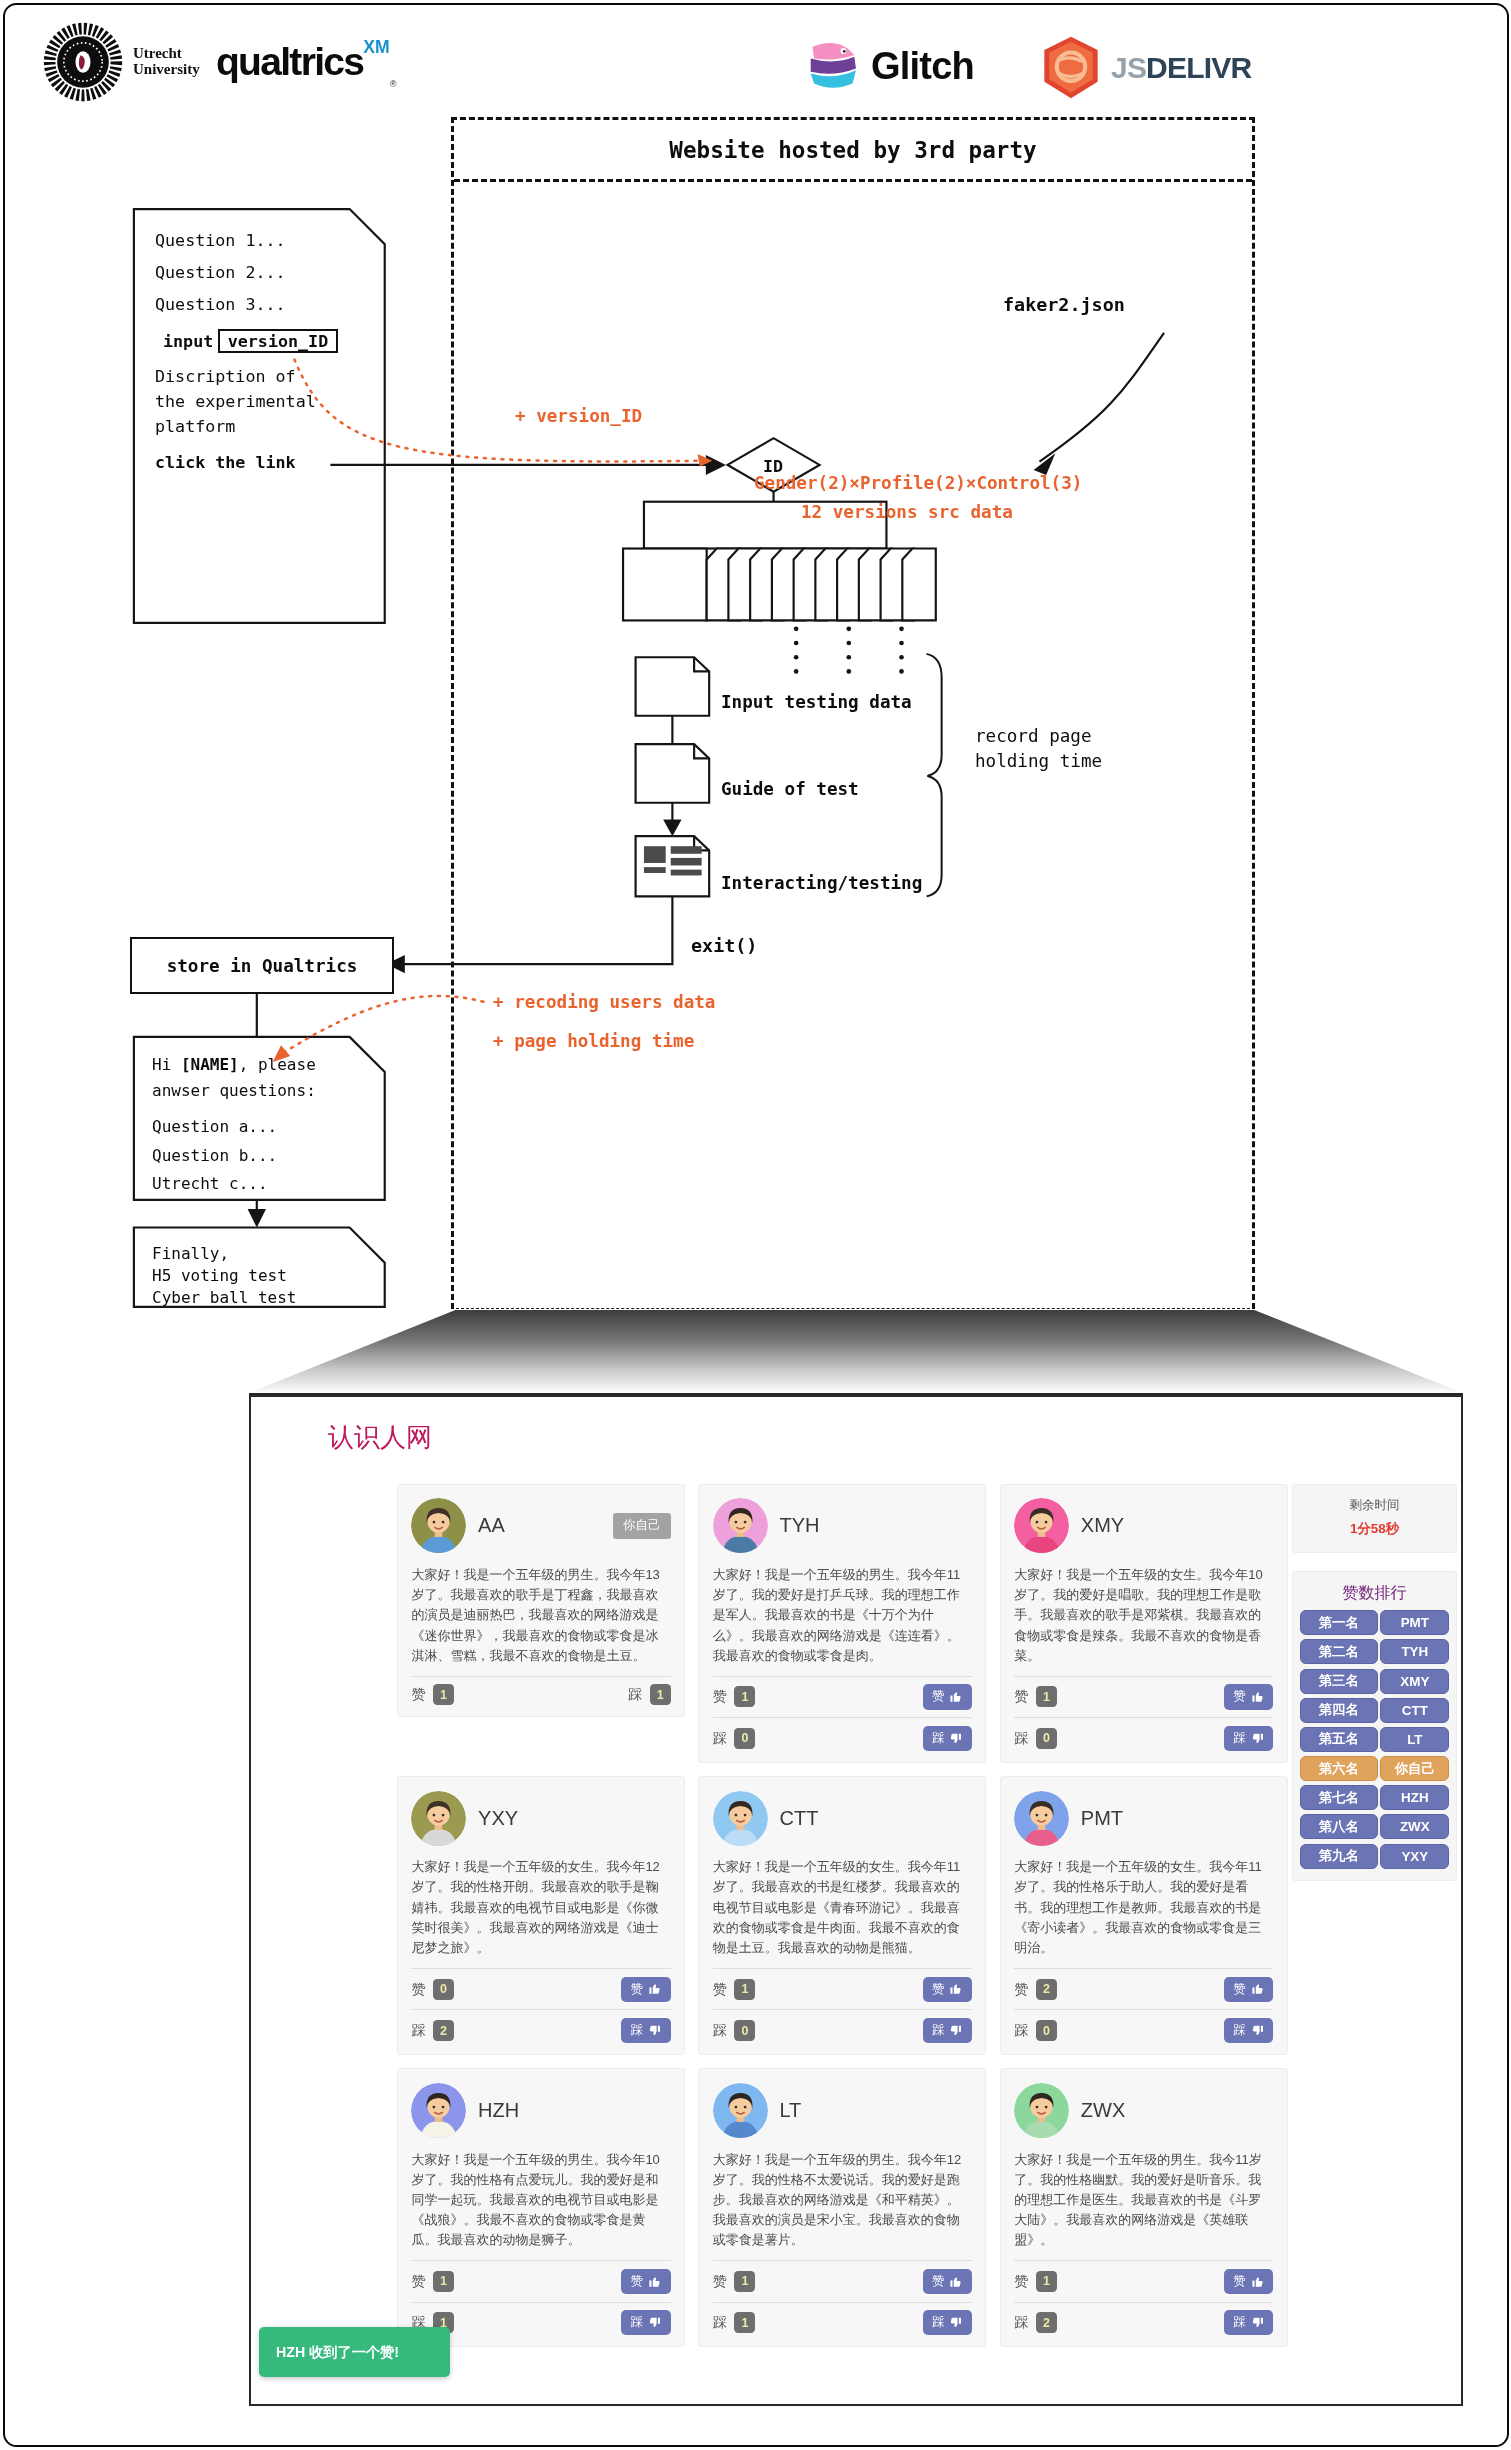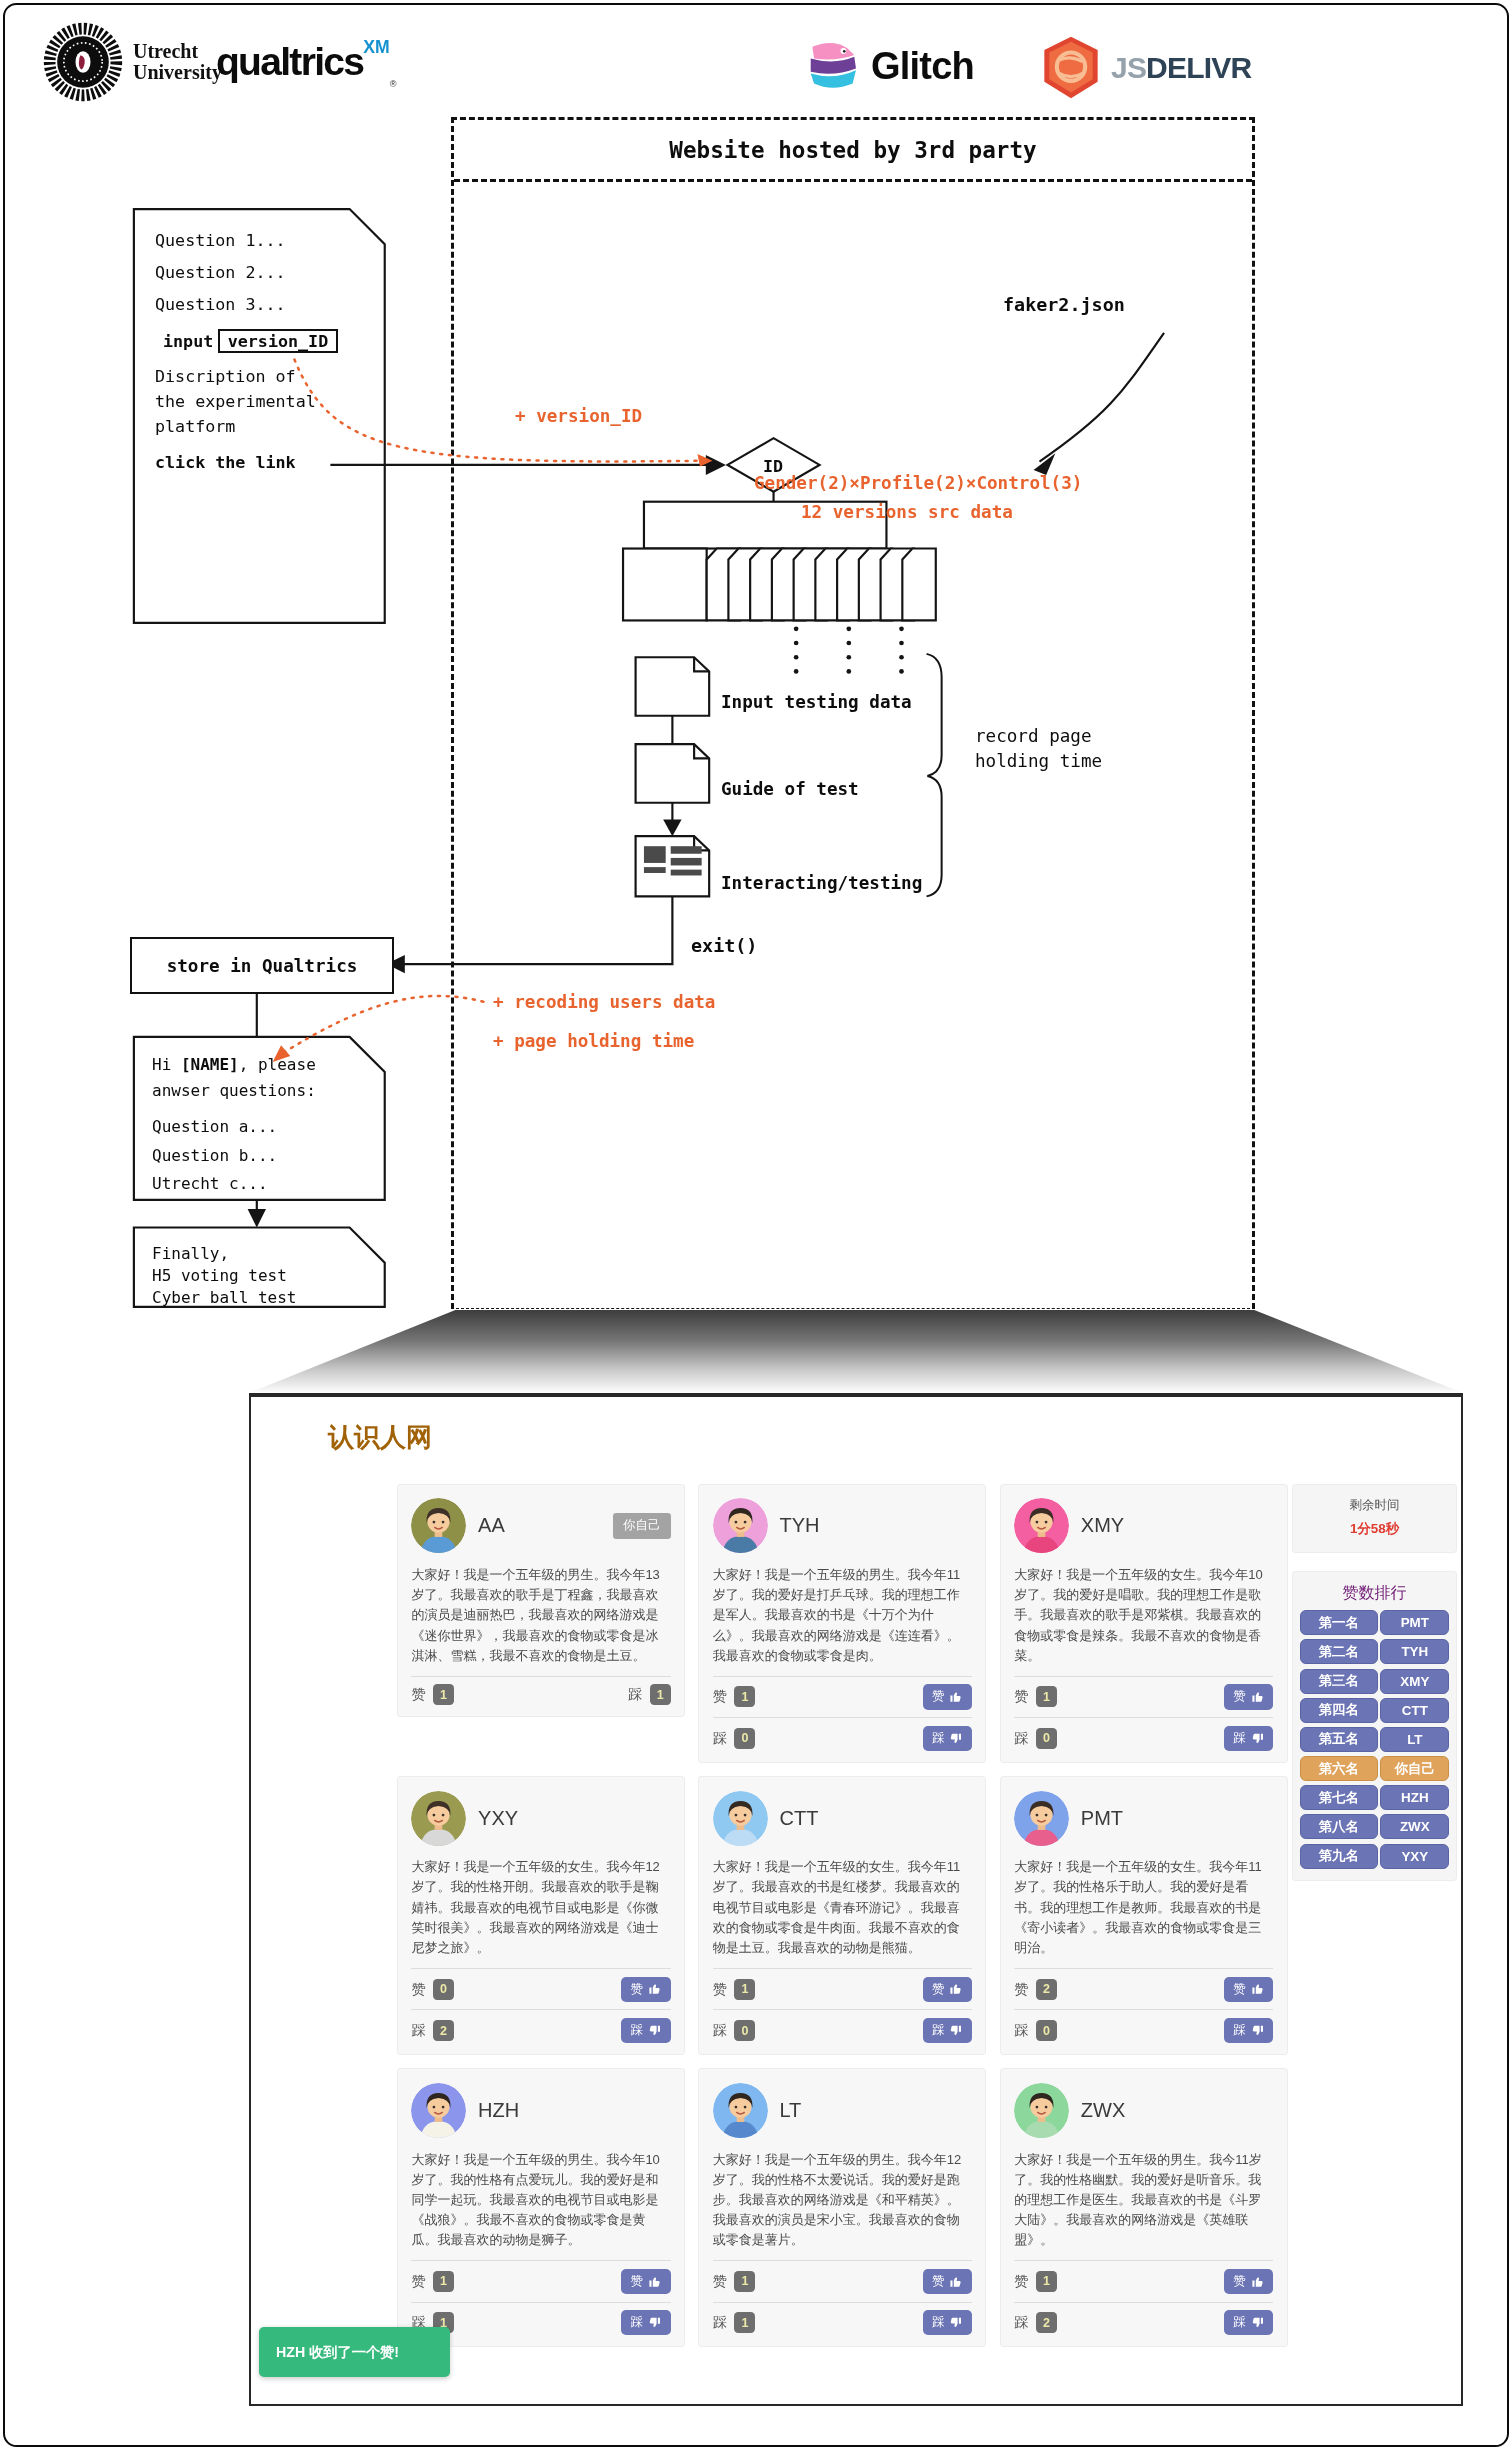--- a/index.html
+++ b/index.html
@@ -3,21 +3,21 @@
 <meta charset="utf-8">
 <style>
   * { margin:0; padding:0; box-sizing:border-box; }
   html,body { background:#fff; }
   body { font-family:"Liberation Sans","DejaVu Sans",sans-serif; }
   .stage { position:relative; width:1512px; height:2450px; background:#fff; overflow:hidden; }
   .frame { position:absolute; inset:3.3px; border:2.5px solid #0a0a0a; border-radius:13.4px; pointer-events:none; }
 
   
   .logo { position:absolute; display:flex; align-items:center; gap:10px; }
-  .uu-text { font-family:"Liberation Serif","DejaVu Serif",serif; font-weight:bold; font-size:20px; line-height:1.05; color:#111; }
+  .uu-text { font-family:"Liberation Serif","DejaVu Serif",serif; font-weight:bold; font-size:15px; line-height:1.05; color:#111; }
   .q-word { font-size:39px; font-weight:bold; letter-spacing:-1.7px; color:#0c0c0c; }
   .q-sup { font-size:17.6px; font-weight:bold; color:#1691cf; vertical-align:22px; letter-spacing:0; }
   .q-reg { font-size:9.2px; color:#333; vertical-align:-11.7px; }
   .glitch-word { font-size:38px; font-weight:bold; letter-spacing:-0.8px; color:#0c0c0c; }
   .jsd-js { font-size:30px; font-weight:bold; color:#95a2ab; letter-spacing:-0.8px; }
   .jsd-rest { font-size:30px; font-weight:bold; color:#2e4356; letter-spacing:-0.8px; }
 
   
   .panel { position:absolute; border:3.3px dashed #111; background:transparent; }
   .panel-head { height:62px; border-bottom:3.3px dashed #111; display:flex; align-items:center; justify-content:center;
@@ -32,21 +32,21 @@
   svg.overlay { position:absolute; left:0; top:0; pointer-events:none; }
 
   
   .funnel { position:absolute; left:249px; top:1310px; width:1214px; height:83px;
     clip-path:polygon(17% 0, 82.8% 0, 100% 100%, 0 100%);
     background:linear-gradient(180deg,#3d3d3d 0%,#777 38%,#c9c9c9 72%,#f6f6f6 96%,#fff 100%); }
 
   
   .webpage { position:absolute; left:249px; top:1393px; width:1214px; height:1013px;
     background:#fff; border:2.5px solid #282828; border-top-width:4.2px; }
-  .page-title { position:absolute; left:77px; top:23.4px; font-size:26px; font-weight:bold; color:#a16207; }
+  .page-title { position:absolute; left:77px; top:23.4px; font-size:26px; font-weight:normal; color:#be185d; }
   .member-grid { position:absolute; left:146px; top:87px; width:893px;
     display:grid; grid-template-columns:repeat(3,288px); column-gap:13.4px; row-gap:13.4px; align-items:start; }
   .card { background:#f7f7f8; border:0.8px solid #ececee; border-radius:3.3px; padding:13.4px 13.4px 3.3px; }
   .card-head { display:flex; align-items:center; gap:11.7px; }
   .avatar { width:55px; height:55px; border-radius:50%; overflow:hidden; flex:0 0 55px; }
   .member-name { font-size:20px; color:#3a3a3a; }
   .self-badge { margin-left:auto; background:#a3a3a3; color:#fff; font-size:12.5px; padding:4.2px 10px; border-radius:3.3px; }
   .member-bio { margin-top:11.7px; font-size:13px; line-height:1.55; color:#4a4a4a; }
   .vote-rows { margin-top:10px; }
   .vote-row { border-top:0.8px solid #ddd; padding:7.5px 0; display:flex; align-items:center; justify-content:space-between; }

